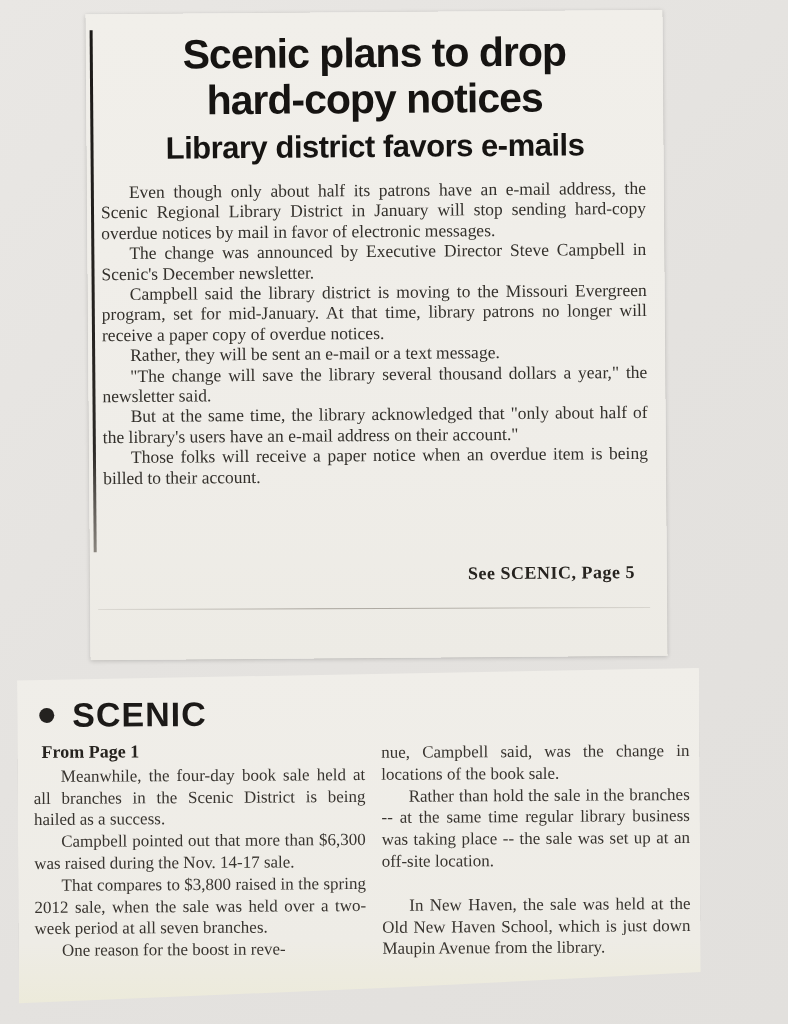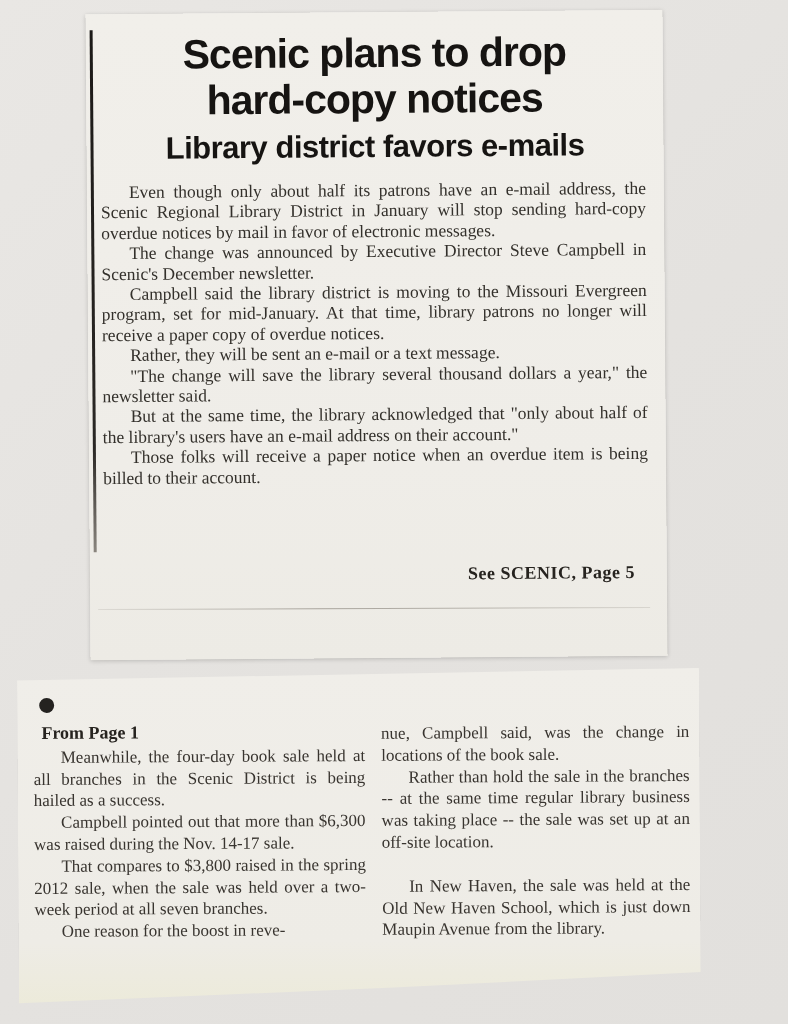--- a/index.html
+++ b/index.html
@@ -166,20 +166,21 @@
       <p>But at the same time, the library acknowledged that "only about half of the library's users have an e-mail address on their account."</p>
       <p>Those folks will receive a paper notice when an overdue item is being billed to their account.</p>
     </div>
     <div class="jump-line">See SCENIC, Page 5</div>
     <div class="fold-line"></div>
   </div>
 
   <div class="clipping clipping-2">
     <div class="kicker-row">
       <span class="bullet-dot"></span>
+      <span class="kicker-text">SCENIC</span>
     </div>
     <div class="columns">
       <div class="col col-left">
         <div class="from-page">From Page 1</div>
         <p>Meanwhile, the four-day book sale held at all branches in the Scenic District is being hailed as a success.</p>
         <p>Campbell pointed out that more than $6,300 was raised during the Nov. 14-17 sale.</p>
         <p>That compares to $3,800 raised in the spring 2012 sale, when the sale was held over a two-week period at all seven branches.</p>
         <p>One reason for the boost in reve-</p>
       </div>
       <div class="col col-right">

